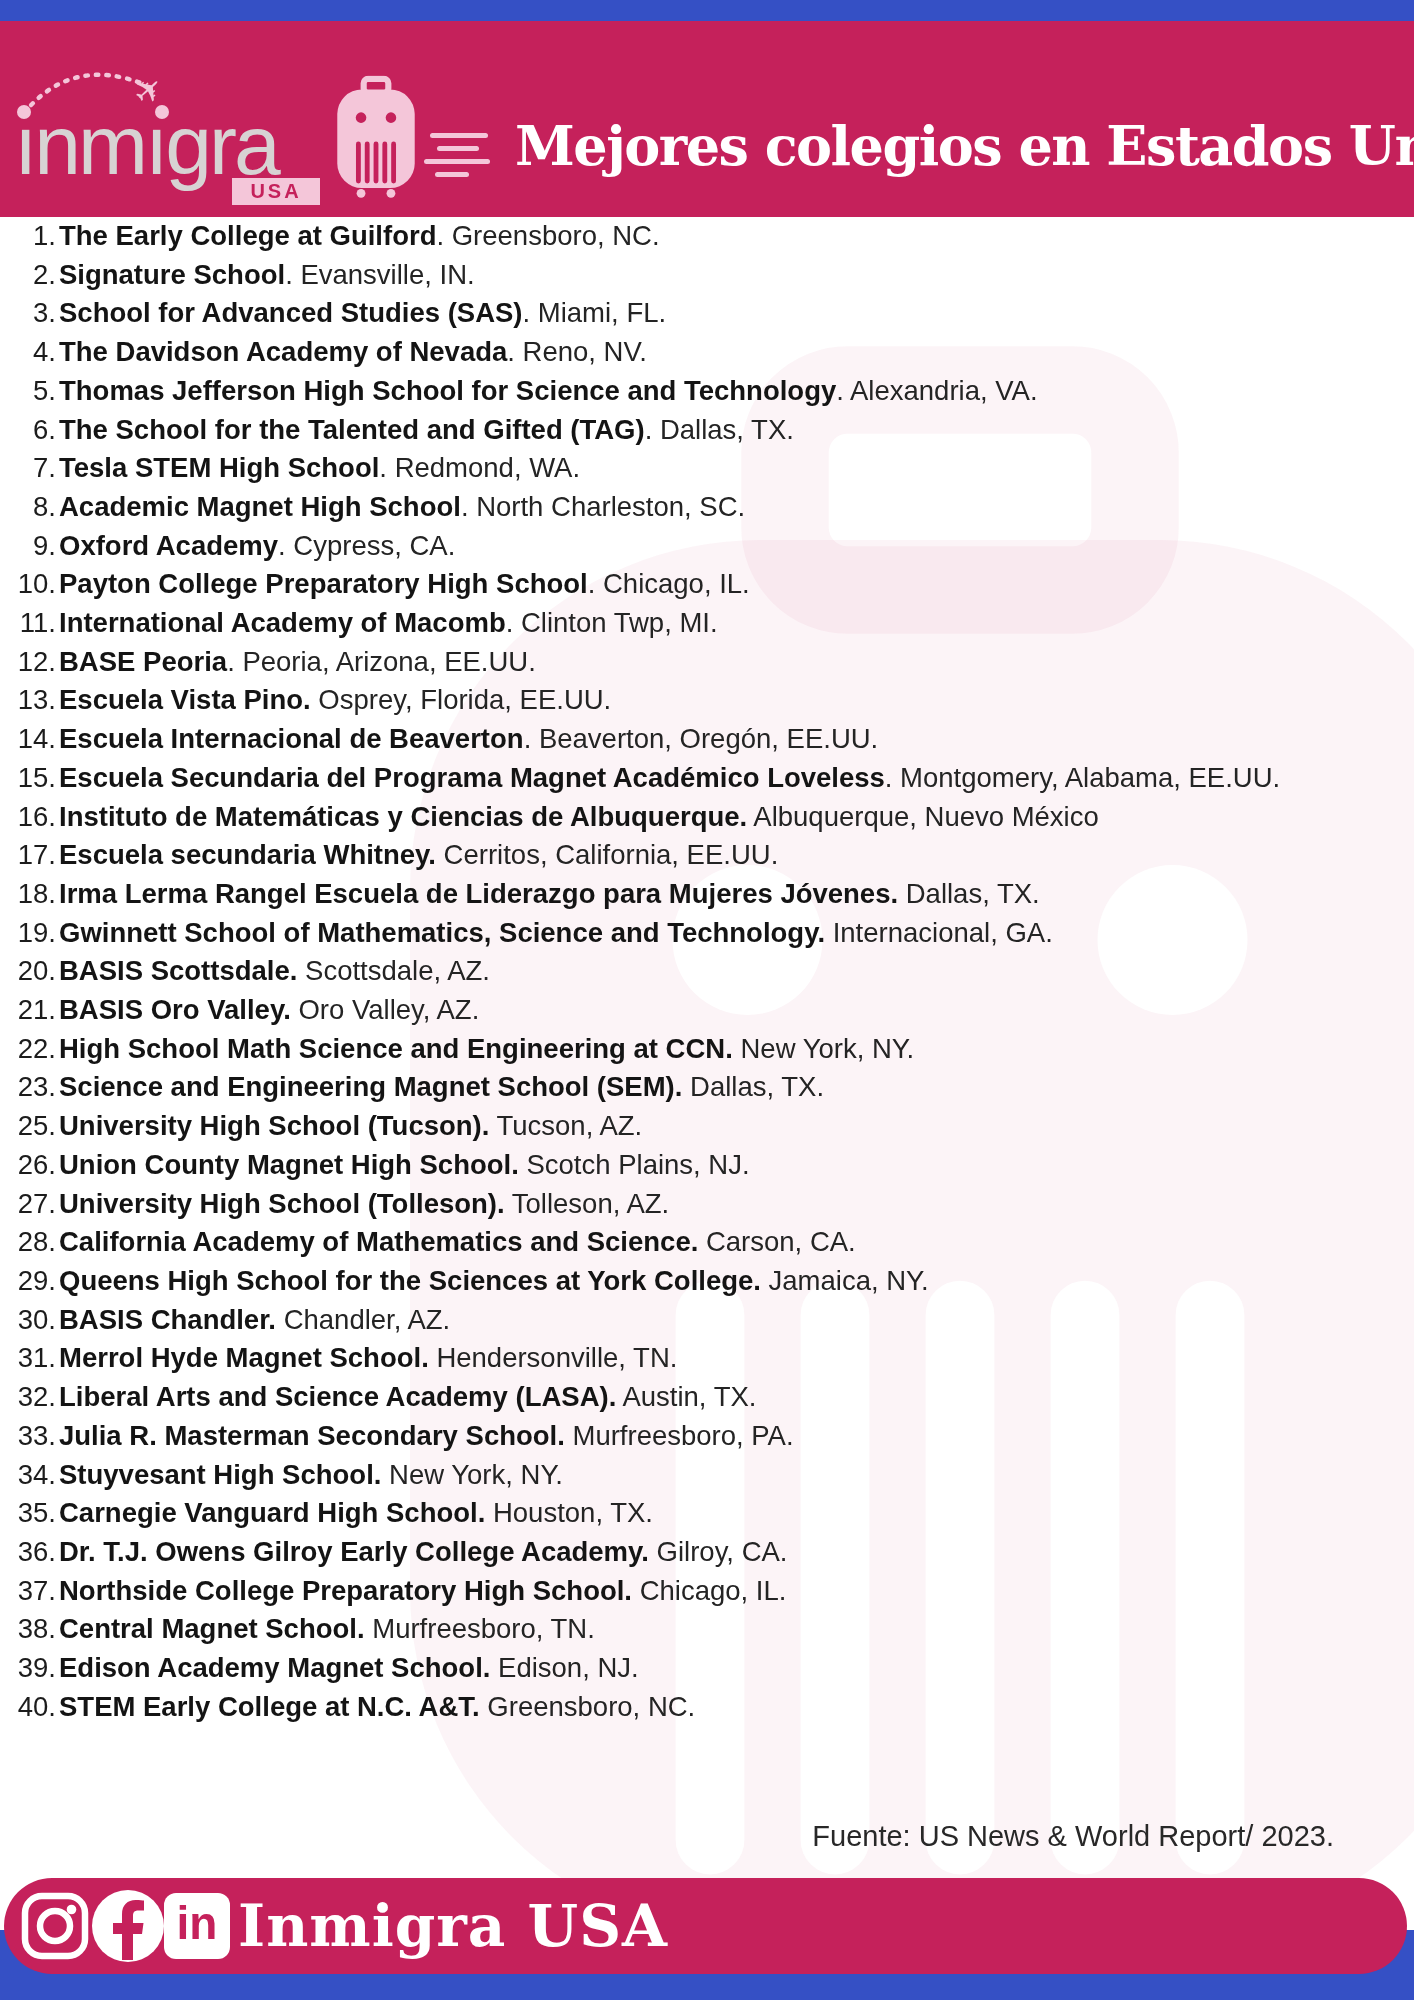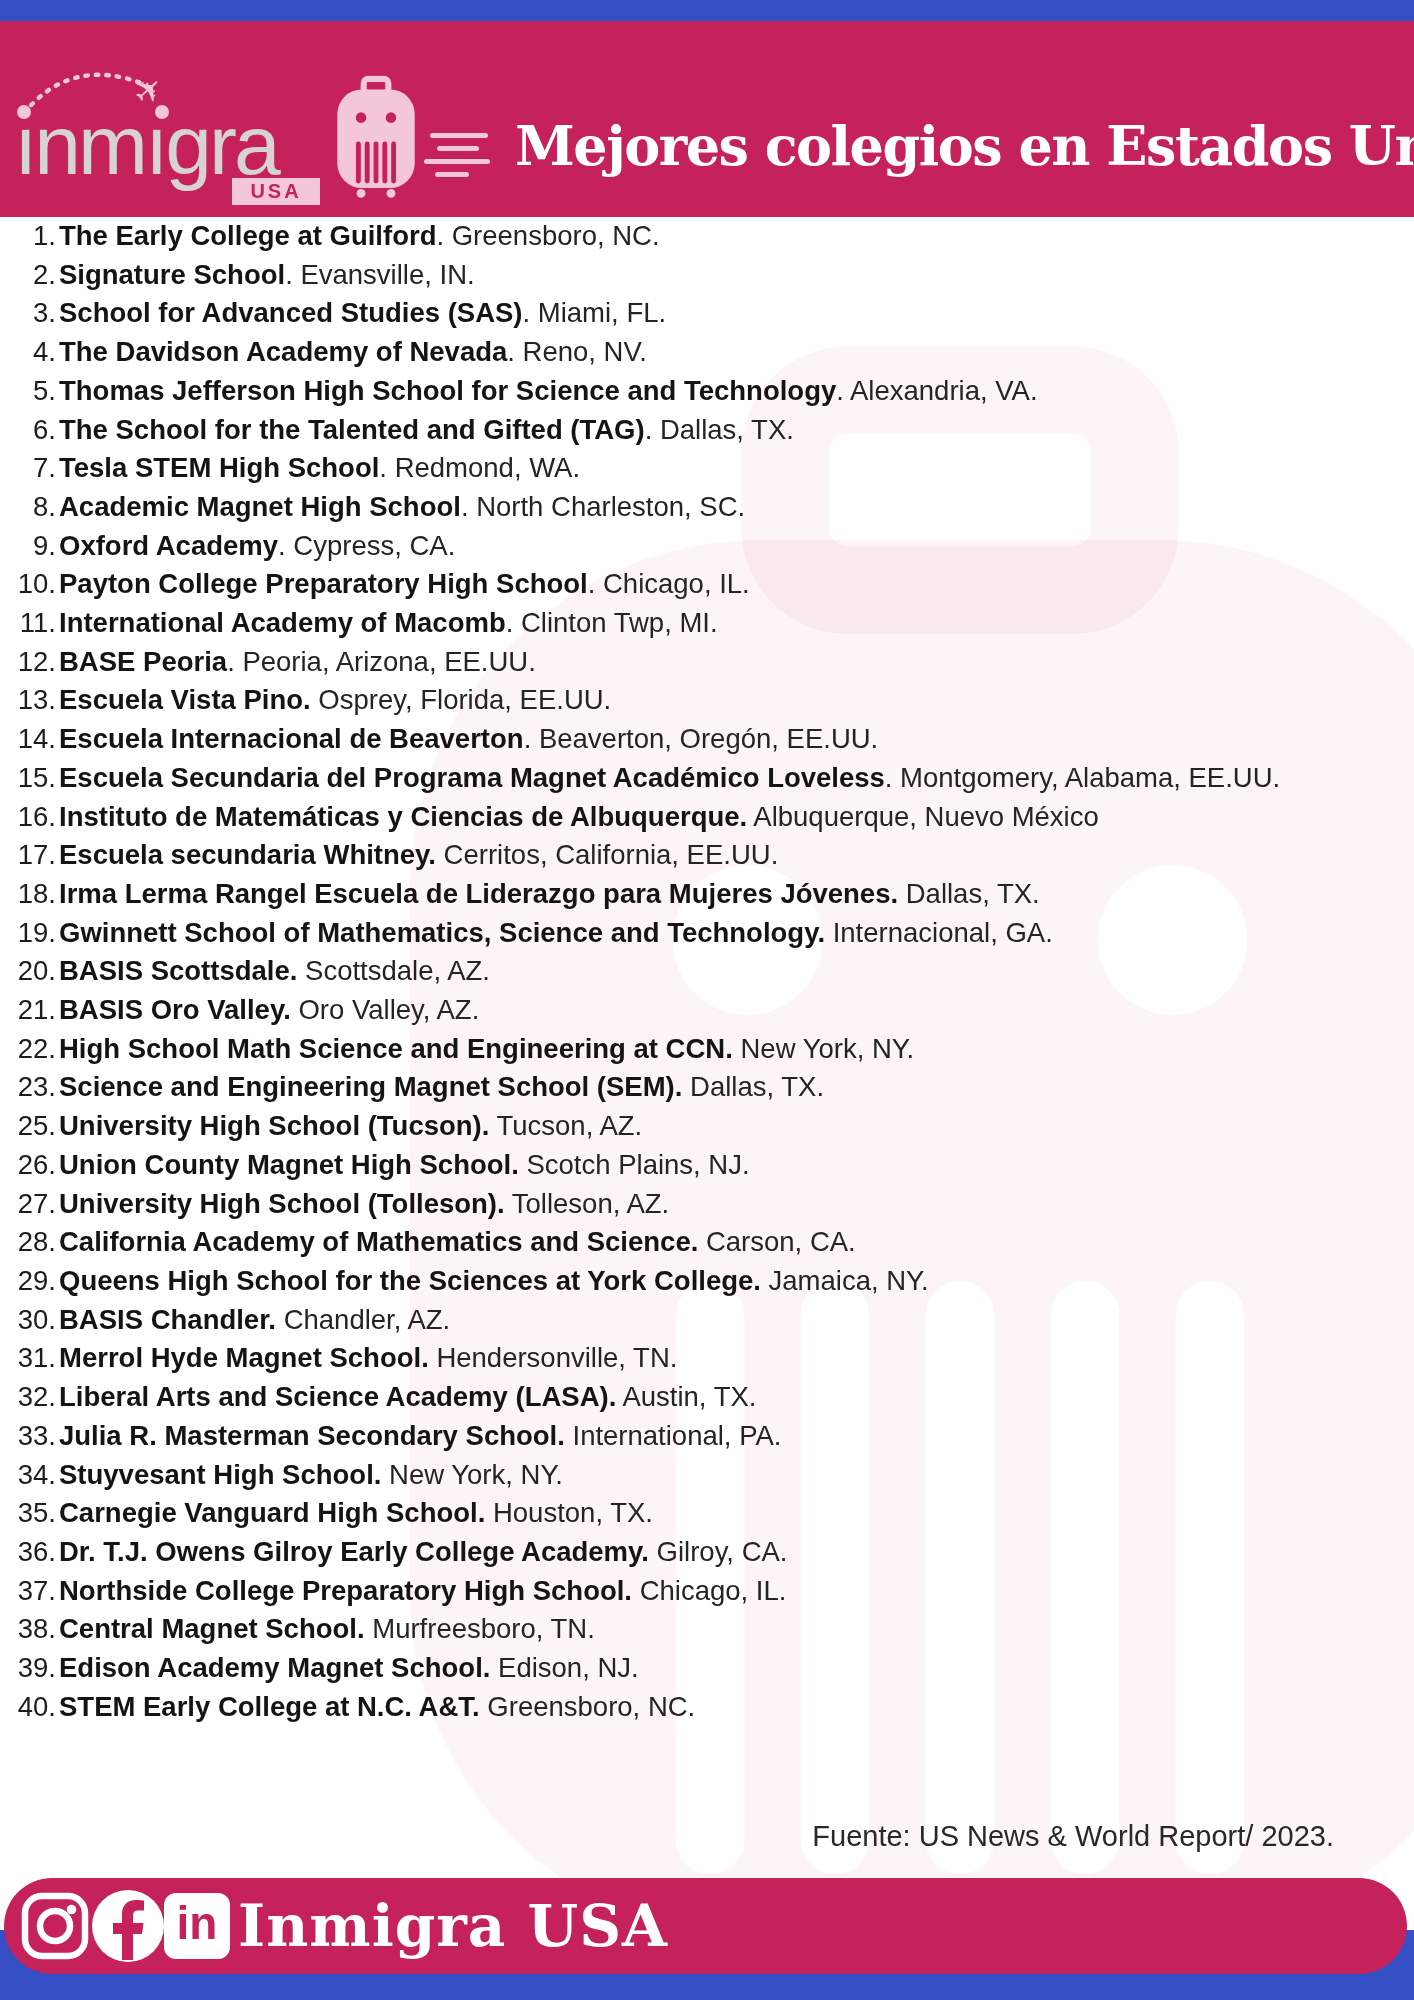--- a/index.html
+++ b/index.html
@@ -149,21 +149,21 @@
         <li><span class="num">22.</span><span class="name">High School Math Science and Engineering at CCN.</span><span class="rest"> New York, NY.</span></li>
         <li><span class="num">23.</span><span class="name">Science and Engineering Magnet School (SEM).</span><span class="rest"> Dallas, TX.</span></li>
         <li><span class="num">25.</span><span class="name">University High School (Tucson).</span><span class="rest"> Tucson, AZ.</span></li>
         <li><span class="num">26.</span><span class="name">Union County Magnet High School.</span><span class="rest"> Scotch Plains, NJ.</span></li>
         <li><span class="num">27.</span><span class="name">University High School (Tolleson).</span><span class="rest"> Tolleson, AZ.</span></li>
         <li><span class="num">28.</span><span class="name">California Academy of Mathematics and Science.</span><span class="rest"> Carson, CA.</span></li>
         <li><span class="num">29.</span><span class="name">Queens High School for the Sciences at York College.</span><span class="rest"> Jamaica, NY.</span></li>
         <li><span class="num">30.</span><span class="name">BASIS Chandler.</span><span class="rest"> Chandler, AZ.</span></li>
         <li><span class="num">31.</span><span class="name">Merrol Hyde Magnet School.</span><span class="rest"> Hendersonville, TN.</span></li>
         <li><span class="num">32.</span><span class="name">Liberal Arts and Science Academy (LASA).</span><span class="rest"> Austin, TX.</span></li>
-        <li><span class="num">33.</span><span class="name">Julia R. Masterman Secondary School.</span><span class="rest"> International, PA.</span></li>
+        <li><span class="num">33.</span><span class="name">Julia R. Masterman Secondary School.</span><span class="rest"> Murfreesboro, PA.</span></li>
         <li><span class="num">34.</span><span class="name">Stuyvesant High School.</span><span class="rest"> New York, NY.</span></li>
         <li><span class="num">35.</span><span class="name">Carnegie Vanguard High School.</span><span class="rest"> Houston, TX.</span></li>
         <li><span class="num">36.</span><span class="name">Dr. T.J. Owens Gilroy Early College Academy.</span><span class="rest"> Gilroy, CA.</span></li>
         <li><span class="num">37.</span><span class="name">Northside College Preparatory High School.</span><span class="rest"> Chicago, IL.</span></li>
         <li><span class="num">38.</span><span class="name">Central Magnet School.</span><span class="rest"> Murfreesboro, TN.</span></li>
         <li><span class="num">39.</span><span class="name">Edison Academy Magnet School.</span><span class="rest"> Edison, NJ.</span></li>
         <li><span class="num">40.</span><span class="name">STEM Early College at N.C. A&amp;T.</span><span class="rest"> Greensboro, NC.</span></li>
       </ol>
     <p class="source">Fuente: US News &amp; World Report/ 2023.</p>
   </main>

